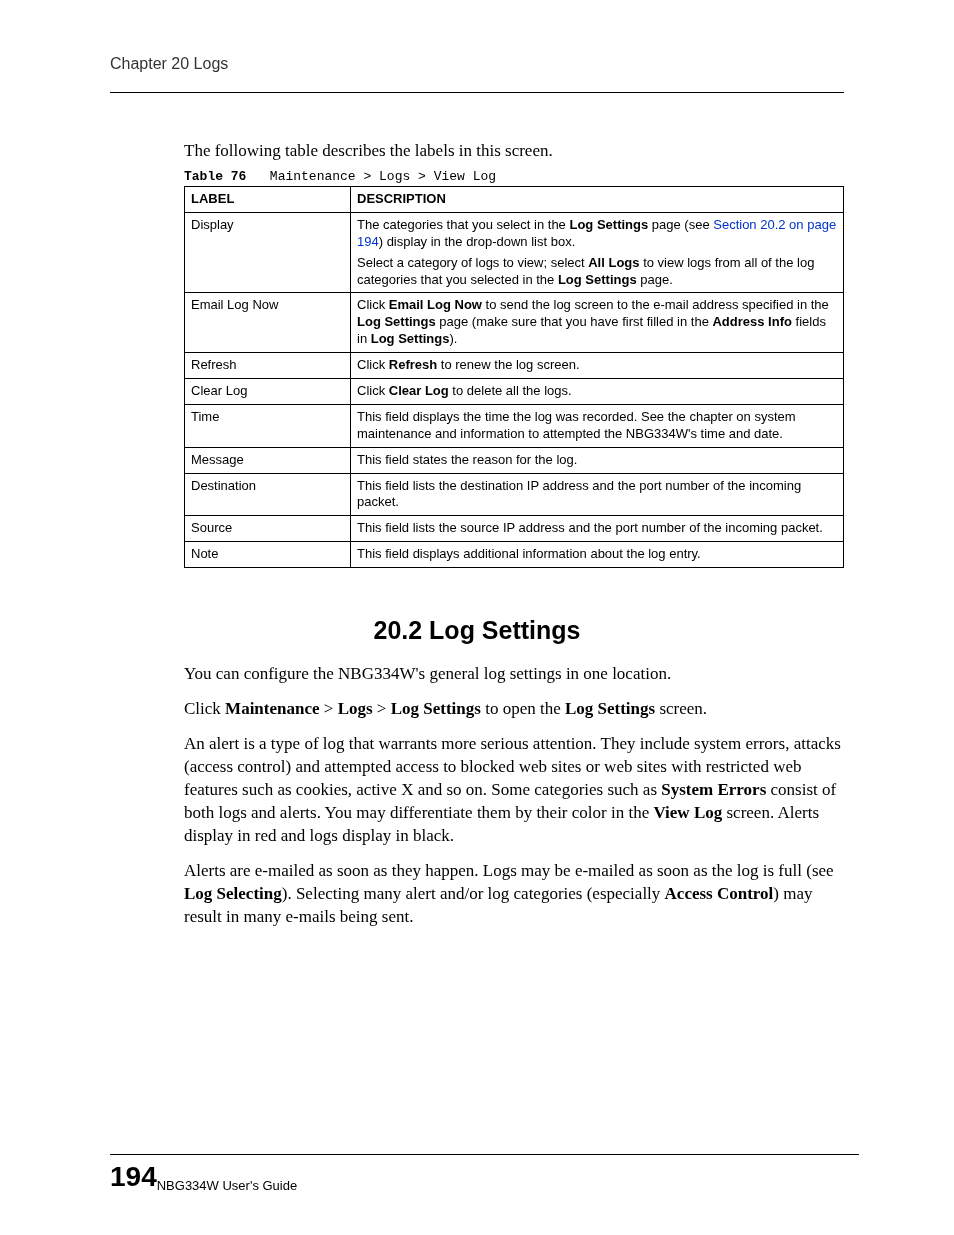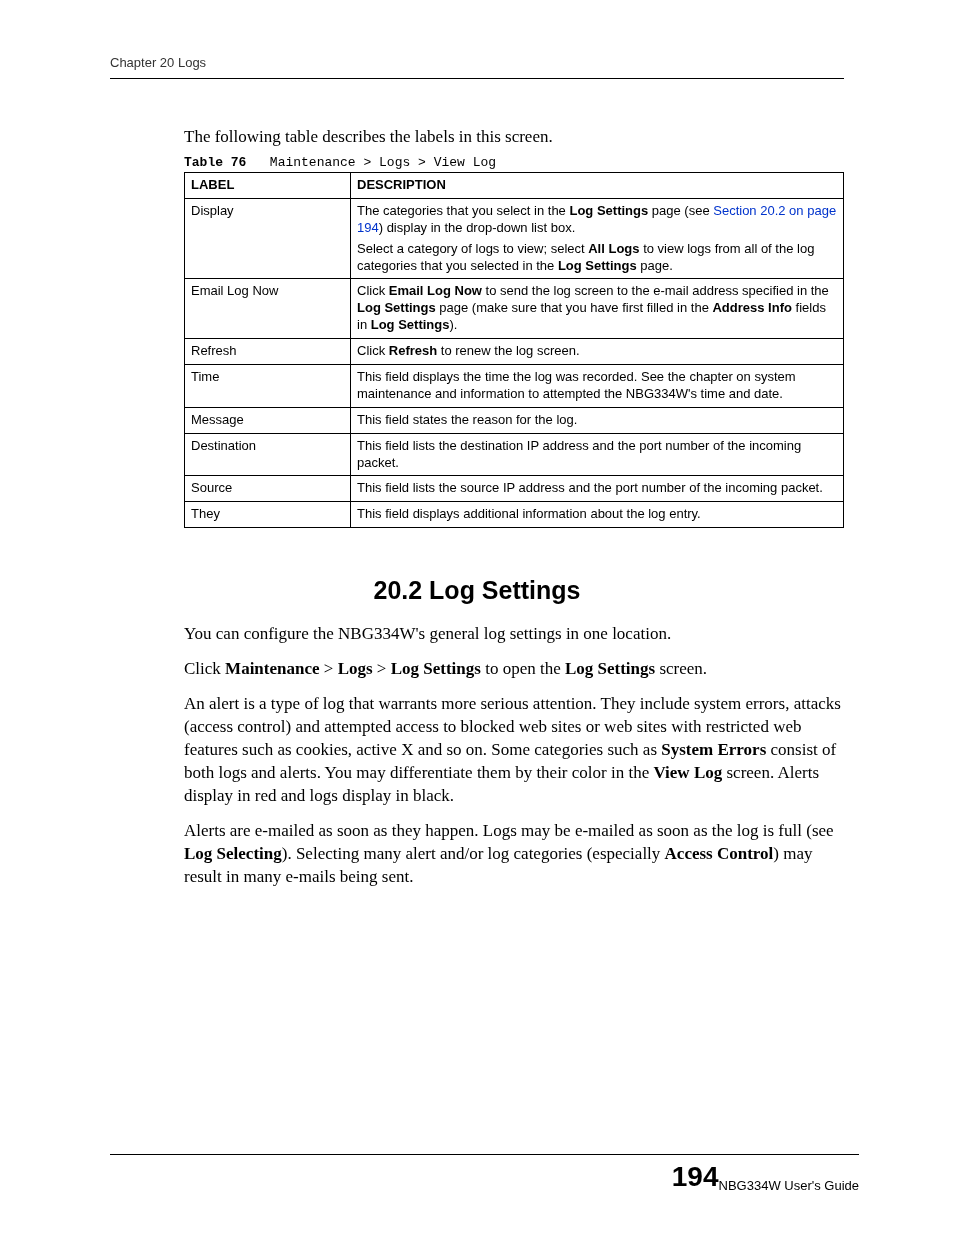--- a/index.html
+++ b/index.html
@@ -7,23 +7,23 @@
       width: 954px;
       height: 1235px;
       background: #fff;
       font-family: "Times New Roman", Times, serif;
       color: #000;
       position: relative;
       padding: 55px 110px 60px 110px;
     }
     .chapter-header {
       font-family: Arial, Helvetica, sans-serif;
-      font-size: 13px;
+      font-size: 16px;
       color: #333;
-      padding-bottom: 8px;
+      padding-bottom: 19px;
       border-bottom: 1px solid #000;
       margin-bottom: 48px;
     }
     .content {
       margin-left: 74px;
     }
     .intro-text {
       font-size: 17px;
       margin-bottom: 8px;
     }
@@ -67,21 +67,21 @@
     }
     .b { font-weight: bold; }
     .link { color: #0033cc; }
     .footer {
       position: absolute;
       left: 110px;
       right: 95px;
       bottom: 42px;
       border-top: 1px solid #000;
       display: flex;
-      justify-content: flex-end;
+      justify-content: flex-start;
       align-items: flex-end;
       padding-top: 6px;
     }
     .page-num {
       font-family: Arial, Helvetica, sans-serif;
       font-weight: bold;
       font-size: 28px;
     }
     .guide-name {
       font-family: Arial, Helvetica, sans-serif;
@@ -131,20 +131,26 @@
         </td>
       </tr>
 
       <tr>
         <td>Refresh</td>
         <td>
           <span>Click </span><span class="b">Refresh</span><span> to renew the log screen.</span>
         </td>
       </tr>
 
+      <tr>
+        <td>Clear Log</td>
+        <td>
+          <span>Click </span><span class="b">Clear Log</span><span> to delete all the logs.</span>
+        </td>
+      </tr>
 
       <tr>
         <td>Time</td>
         <td>This field displays the time the log was recorded. See the chapter on system maintenance and information to attempted the NBG334W's time and date.</td>
       </tr>
 
       <tr>
         <td>Message</td>
         <td>This field states the reason for the log.</td>
       </tr>
@@ -153,21 +159,21 @@
         <td>Destination</td>
         <td>This field lists the destination IP address and the port number of the incoming packet.</td>
       </tr>
 
       <tr>
         <td>Source</td>
         <td>This field lists the source IP address and the port number of the incoming packet.</td>
       </tr>
 
       <tr>
-        <td>They</td>
+        <td>Note</td>
         <td>This field displays additional information about the log entry.</td>
       </tr>
     </tbody>
   </table>
 </div>
 
 <h2 class="section-heading">20.2  Log Settings</h2>
 
 <div class="content">
   <p class="body-para">You can configure the NBG334W's general log settings in one location.</p>

